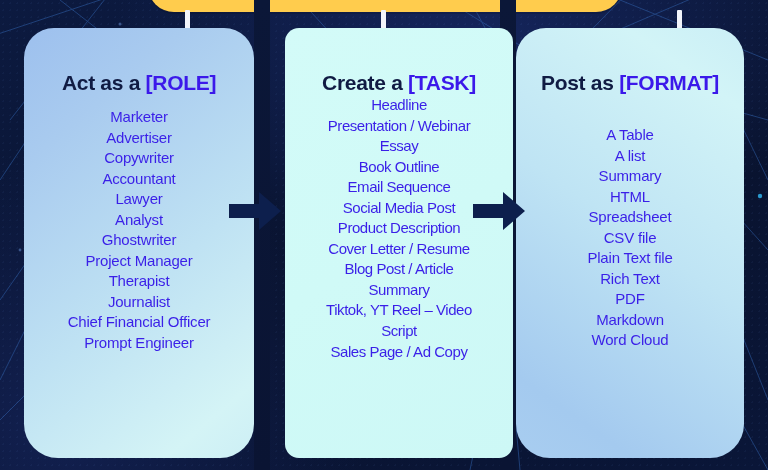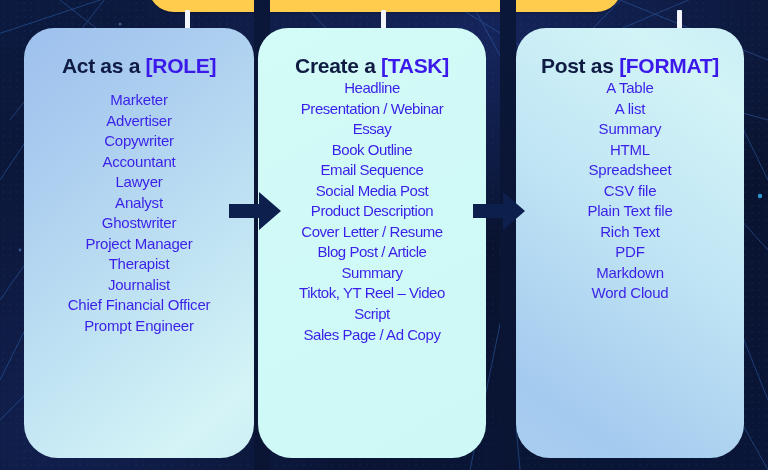--- a/index.html
+++ b/index.html
@@ -39,40 +39,40 @@
   .card{
     position:absolute;top:28px;height:430px;
     border-radius:30px 30px 34px 34px;
     box-sizing:border-box;
     padding:14px 8px 0 8px;
     text-align:center;
     overflow:hidden;
   }
   .card.left{left:24px;width:230px;
     background:linear-gradient(140deg,#9dc0ee 0%, #a9cbef 22%, #bfe2f3 58%, #d4f4f6 88%, #cdeff5 100%);}
-  .card.mid{left:258px;width:228px;
-    background:linear-gradient(150deg,#d3fbf8 0%, #d0faf7 50%, #cdf8f6 100%);}
+  .card.mid{left:285px;width:228px;
+    background:linear-gradient(150deg,#d3fbf8 0%, #d0faf7 50%, #cdf8f6 100%);border-radius:14px;}
   .card.right{left:516px;width:228px;
     background:linear-gradient(35deg,#a8cdf0 0%, #a4caef 14%, #bfe4f4 52%, #d2f4f7 86%, #cbeff6 100%);}
 
   .card-title{
     font-size:21px;font-weight:bold;color:#101b43;
     letter-spacing:-.3px;line-height:1;
-    margin:13px 0 0 0;white-space:nowrap;
+    margin:30px 0 0 0;white-space:nowrap;
   }
   .card-title .tok{color:#3b19ea;}
 
   .card-list{margin:0;padding:0;list-style:none;}
   .card-list li{
     color:#3a1fe8;font-size:15px;line-height:1.37;
     letter-spacing:-.2px;white-space:nowrap;
   }
   .card.left  .card-list{margin-top:14px;}
   .card.mid   .card-list{margin-top:2px;}
-  .card.right .card-list{margin-top:2px;}
+  .card.right .card-list{margin-top:32px;}
   .card.mid .card-list li{letter-spacing:-.45px;}
 
   
   .arrow{position:absolute;top:192px;width:52px;height:38px;}
   .arrow.a1{left:229px;}
   .arrow.a2{left:473px;}
 
   
   .gap{position:absolute;top:0;width:16px;height:470px;
        background:linear-gradient(180deg,#0b1738 0%, #0a1433 100%);}

